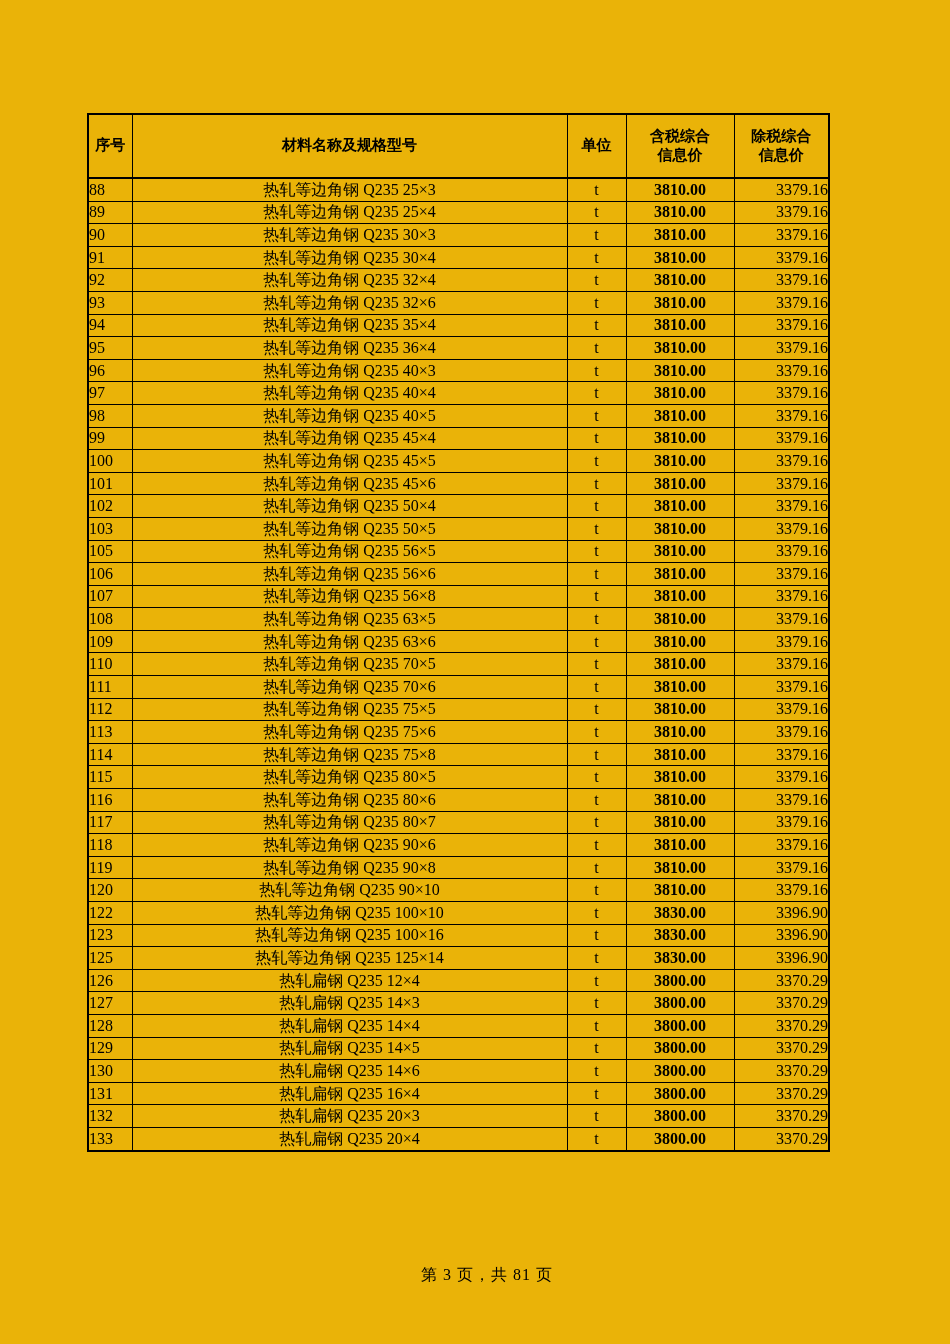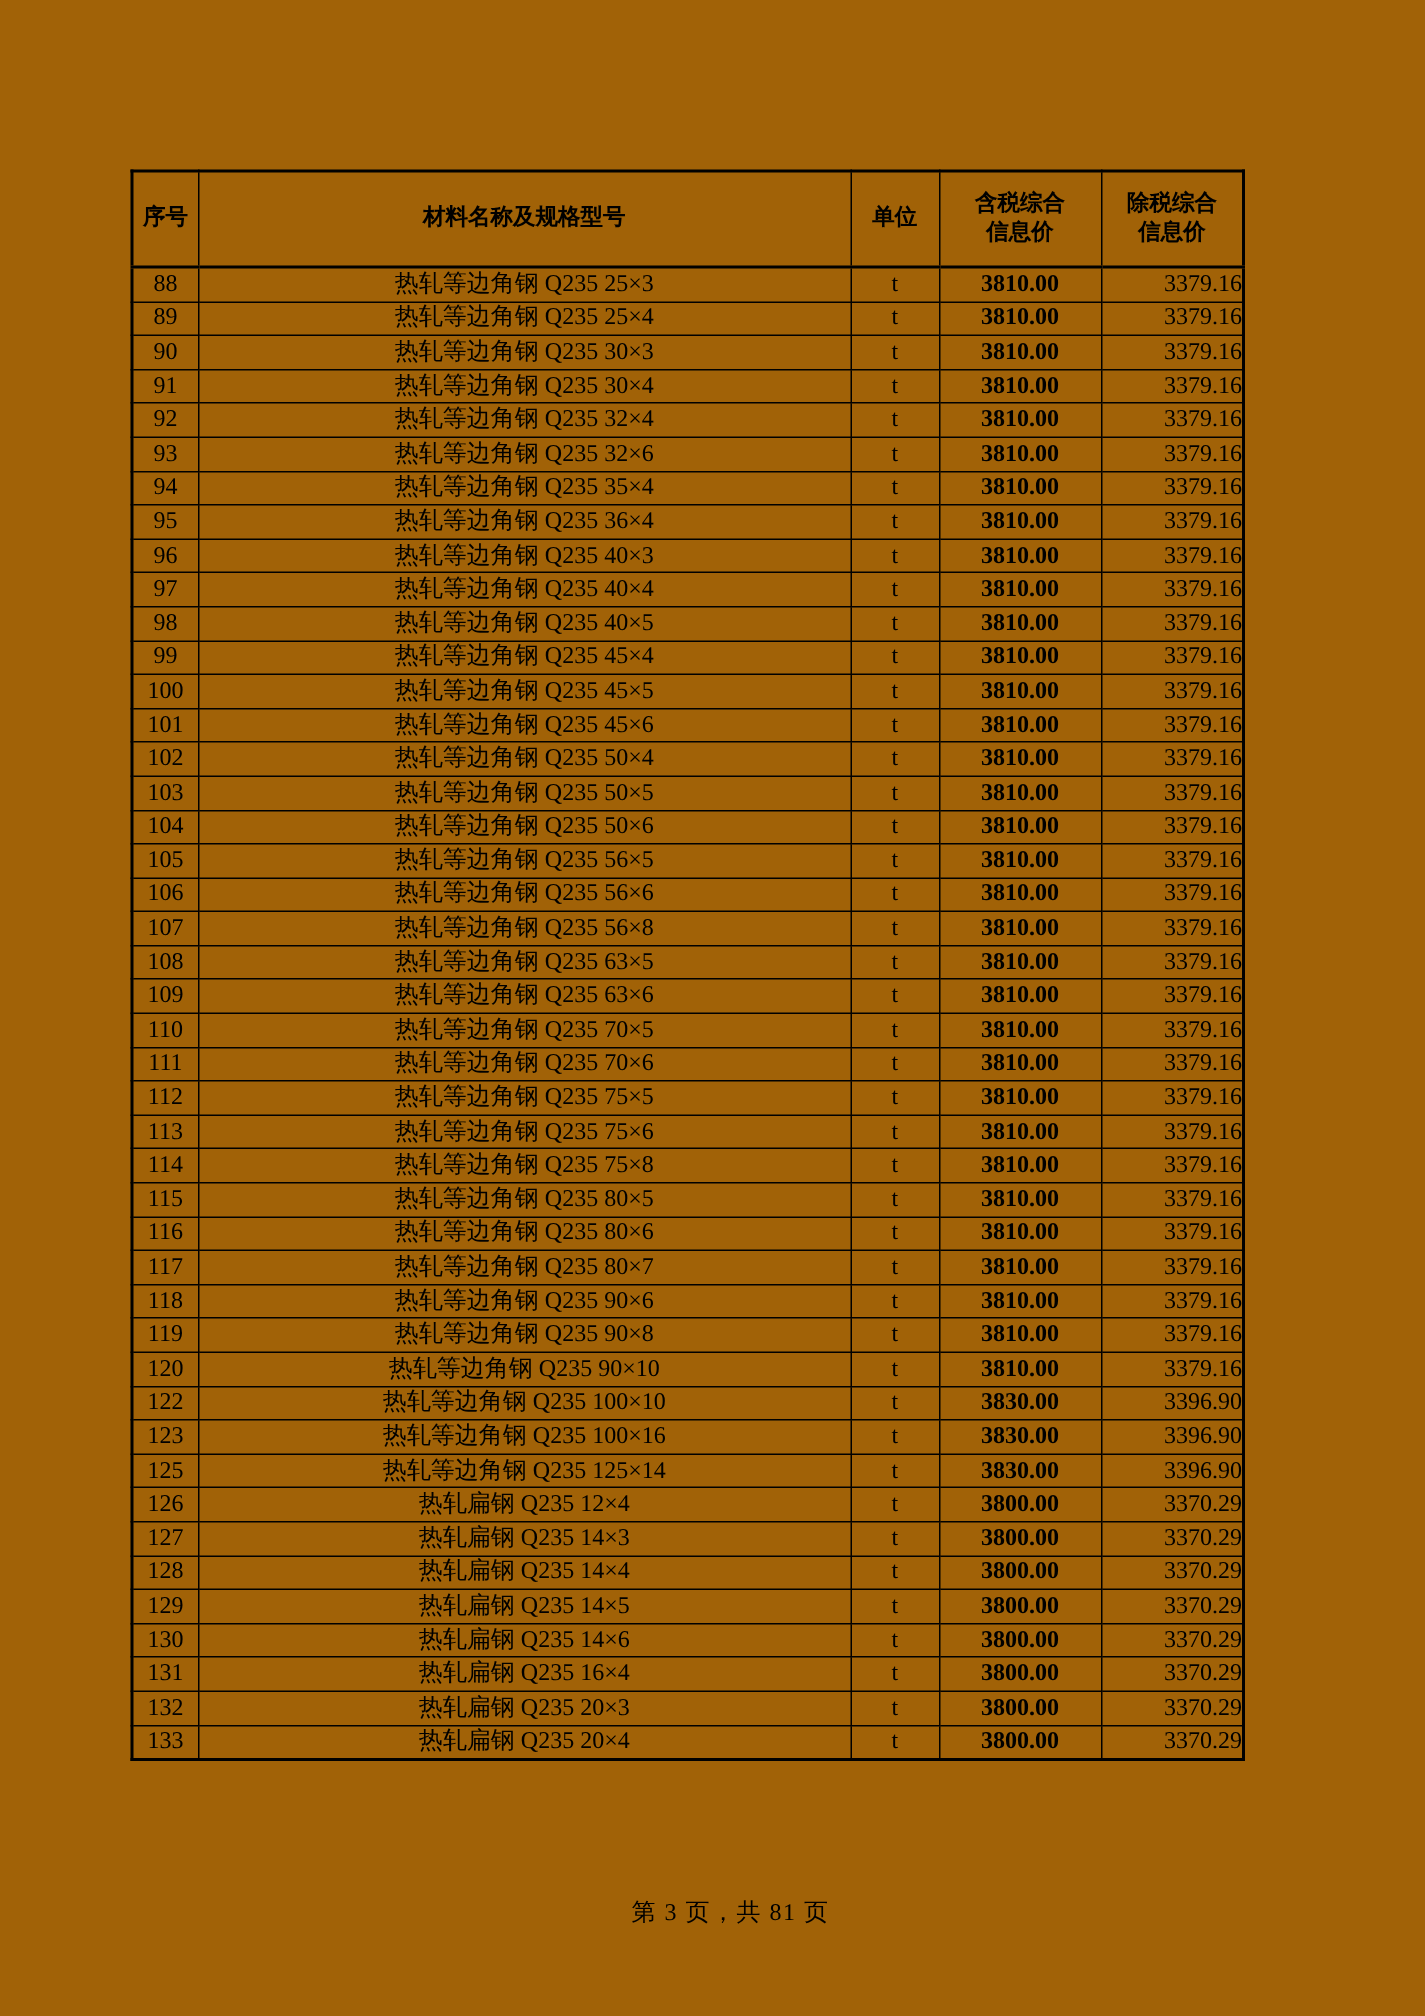--- a/index.html
+++ b/index.html
@@ -6,21 +6,21 @@
     margin: 0;
     padding: 0;
     background: #ffffff;
     font-family: "Liberation Serif", "DejaVu Serif", serif;
     color: #000000;
   }
   .page {
     position: relative;
     width: 950px;
     height: 1344px;
-    background: #a16207;
+    background: #eab308;
     overflow: hidden;
   }
   table.price-table {
     position: absolute;
     left: 87px;
     top: 113px;
     width: 741px;
     border-collapse: collapse;
     table-layout: fixed;
     border: 2px solid #000000;
@@ -41,21 +41,21 @@
     vertical-align: middle;
     white-space: pre-line;
     line-height: 1.3;
   }
   table.price-table tbody td {
     height: 21.6px;
     font-size: 16px;
     vertical-align: middle;
     line-height: 1;
   }
-  td.c0 { text-align: center; font-size: 15px; }
+  td.c0 { text-align: left; font-size: 15px; }
   td.c1 { text-align: center; padding-left: 4px; }
   td.c2 { text-align: center; font-size: 15px; }
   td.c3 { text-align: center; font-size: 15px; font-weight: bold; }
   td.c4 { text-align: right; font-size: 15px; }
   .footer {
     position: absolute;
     left: 0;
     top: 1265px;
     width: 100%;
     text-align: center;
@@ -195,27 +195,20 @@
           <td class="c4">3379.16</td>
         </tr>
         <tr>
           <td class="c0">103</td>
           <td class="c1">热轧等边角钢 Q235 50×5</td>
           <td class="c2">t</td>
           <td class="c3">3810.00</td>
           <td class="c4">3379.16</td>
         </tr>
         <tr>
-          <td class="c0">104</td>
-          <td class="c1">热轧等边角钢 Q235 50×6</td>
-          <td class="c2">t</td>
-          <td class="c3">3810.00</td>
-          <td class="c4">3379.16</td>
-        </tr>
-        <tr>
           <td class="c0">105</td>
           <td class="c1">热轧等边角钢 Q235 56×5</td>
           <td class="c2">t</td>
           <td class="c3">3810.00</td>
           <td class="c4">3379.16</td>
         </tr>
         <tr>
           <td class="c0">106</td>
           <td class="c1">热轧等边角钢 Q235 56×6</td>
           <td class="c2">t</td>

